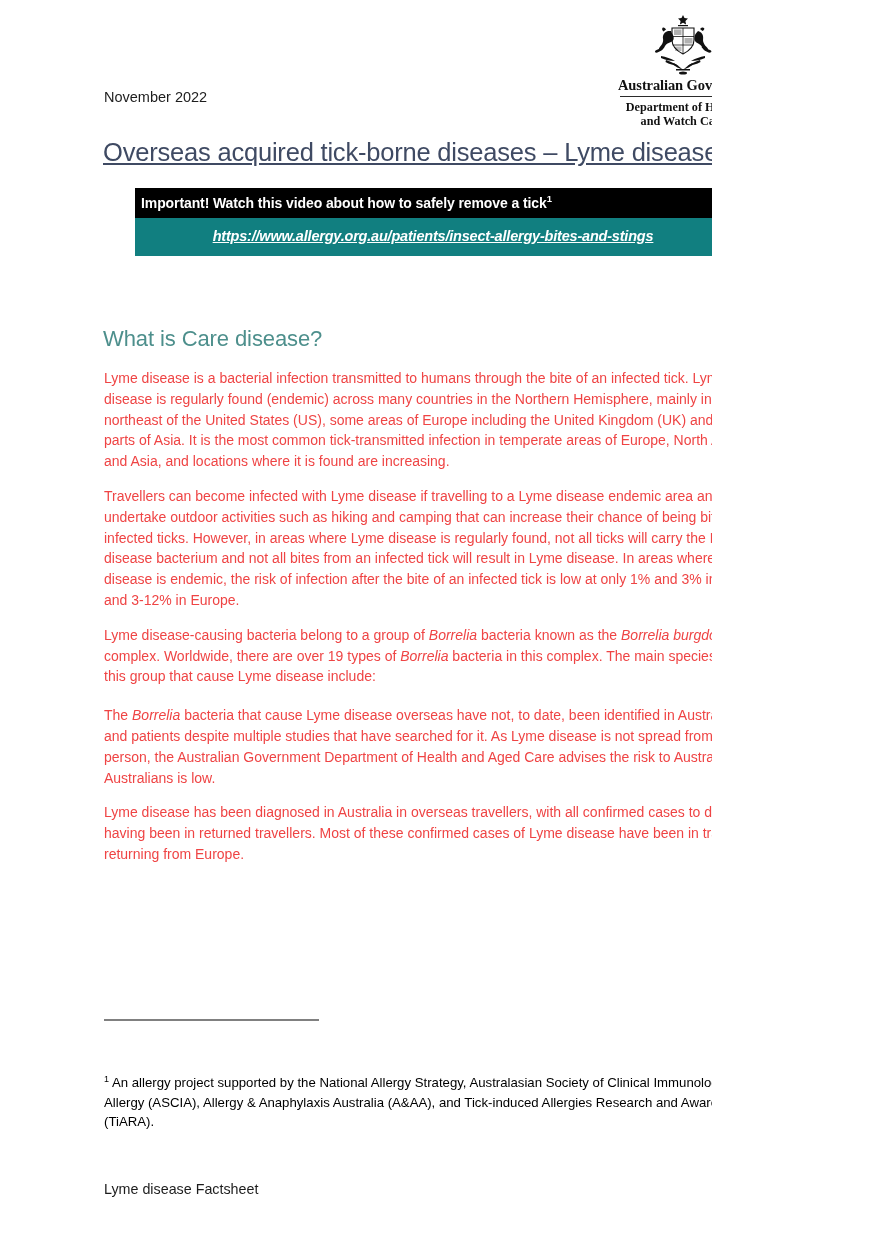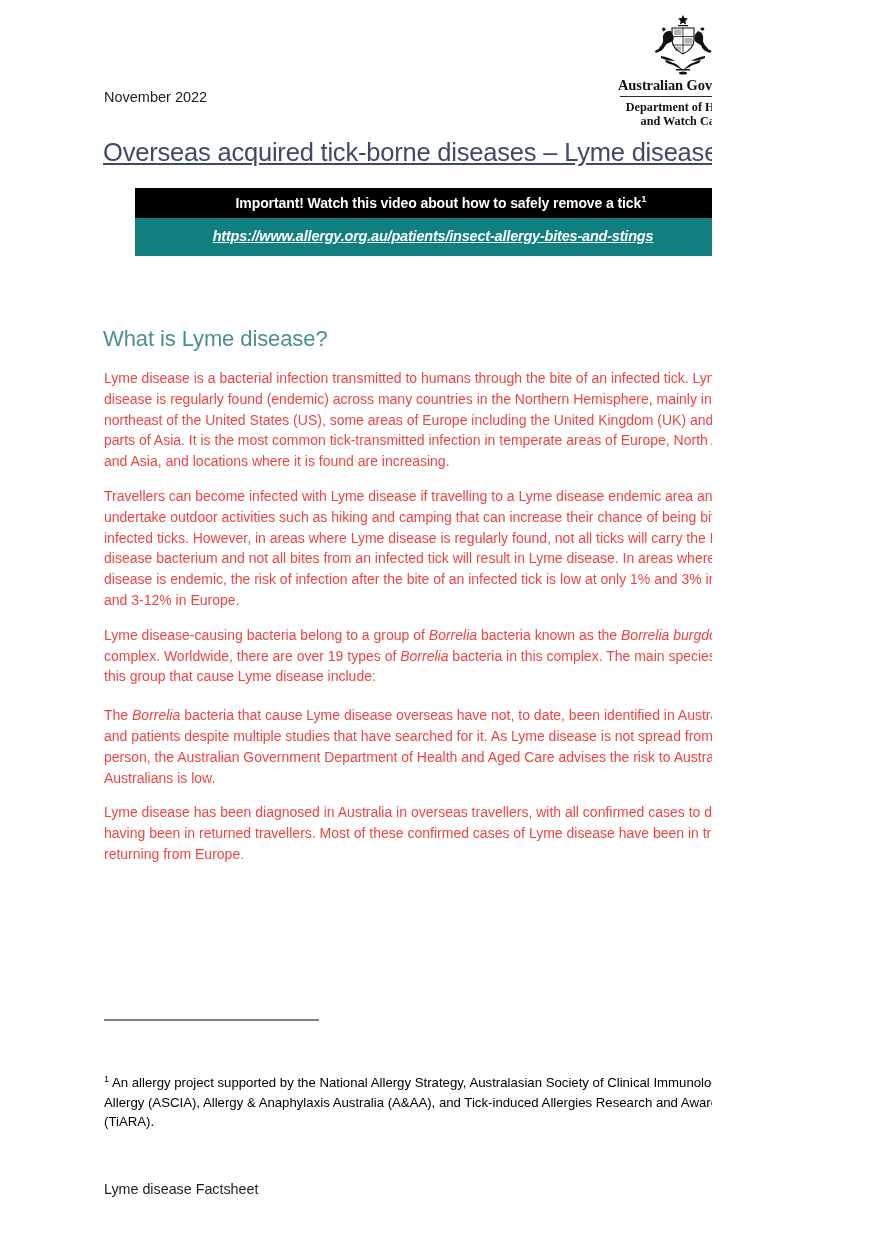--- a/index.html
+++ b/index.html
@@ -85,21 +85,20 @@
     position: absolute;
     left: 135px;
     top: 188px;
     width: 612px;
   }
   .video-banner-top {
     background: #000000;
     color: #ffffff;
     font-weight: bold;
     font-size: 14px;
-    text-align: center;
     padding: 7px 6px 7px 6px;
     letter-spacing: -0.1px;
   }
   .video-banner-top sup {
     font-size: 9.5px;
     vertical-align: super;
     line-height: 0;
   }
   .video-banner-bottom {
     background: #117f80;
@@ -264,21 +263,21 @@
 
   <div class="video-banner">
     <div class="video-banner-top">
       <span>Important! Watch this video about how to safely remove a tick</span><sup>1</sup>
     </div>
     <div class="video-banner-bottom">
       <a class="video-banner-link" href="#">https://www.allergy.org.au/patients/insect-allergy-bites-and-stings</a>
     </div>
   </div>
 
-  <h2 class="section-heading">What is Lyme disease?</h2>
+  <h2 class="section-heading">What is Care disease?</h2>
 
   <div class="content">
 
     <p>Lyme disease is a bacterial infection transmitted to humans through the bite of an infected tick. Lyme disease is regularly found (endemic) across many countries in the Northern Hemisphere, mainly in the northeast of the United States (US), some areas of Europe including the United Kingdom (UK) and some parts of Asia. It is the most common tick-transmitted infection in temperate areas of Europe, North America and Asia, and locations where it is found are increasing.</p>
 
     <p>Travellers can become infected with Lyme disease if travelling to a Lyme disease endemic area and they undertake outdoor activities such as hiking and camping that can increase their chance of being bitten by infected ticks. However, in areas where Lyme disease is regularly found, not all ticks will carry the Lyme disease bacterium and not all bites from an infected tick will result in Lyme disease. In areas where Lyme disease is endemic, the risk of infection after the bite of an infected tick is low at only 1% and 3% in the US and 3-12% in Europe.</p>
 
     <p class="tight"><span>Lyme disease-causing bacteria belong to a group of </span><i>Borrelia</i><span> bacteria known as the </span><i>Borrelia burgdorferi</i><span> complex. Worldwide, there are over 19 types of </span><i>Borrelia</i><span> bacteria in this complex. The main species within this group that cause Lyme disease include:</span></p>
 
 

